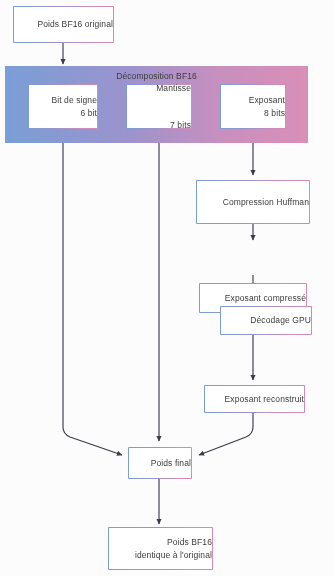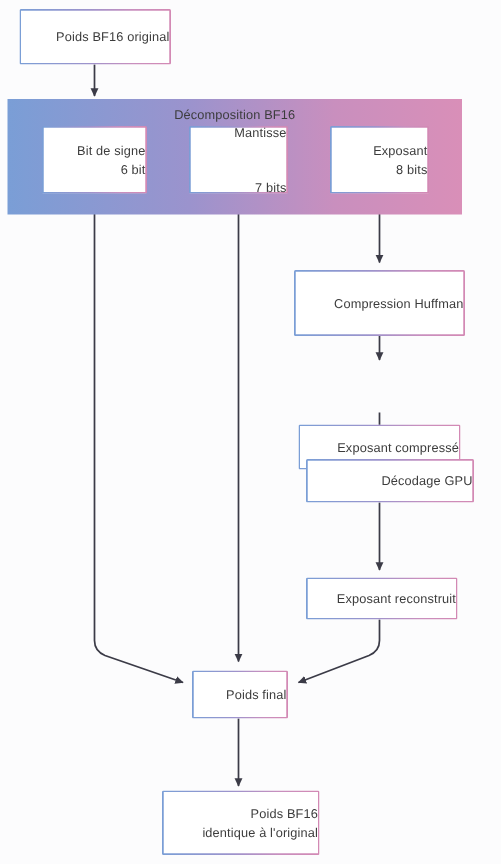--- a/index.html
+++ b/index.html
@@ -127,21 +127,21 @@
   </div>
 
   <div class="node" style="left:196px; top:180px; width:114px; height:44px;">
     <span>Compression Huffman</span>
   </div>
 
   <div class="node" style="left:199px; top:245px; width:108px; height:30px;margin-top:38px;">
     <span>Exposant compressé</span>
   </div>
 
-  <div class="node" style="left:204px; top:306px; width:112px; height:29px;">
+  <div class="node" style="left:220px; top:306px; width:92px; height:29px;">
     <span>Décodage GPU</span>
   </div>
 
   <div class="node" style="left:128px; top:447px; width:64px; height:32px;">
     <span>Poids final</span>
   </div>
 
   <div class="node" style="left:204px; top:385px; width:101px; height:28px;">
     <span>Exposant reconstruit</span>
   </div>

